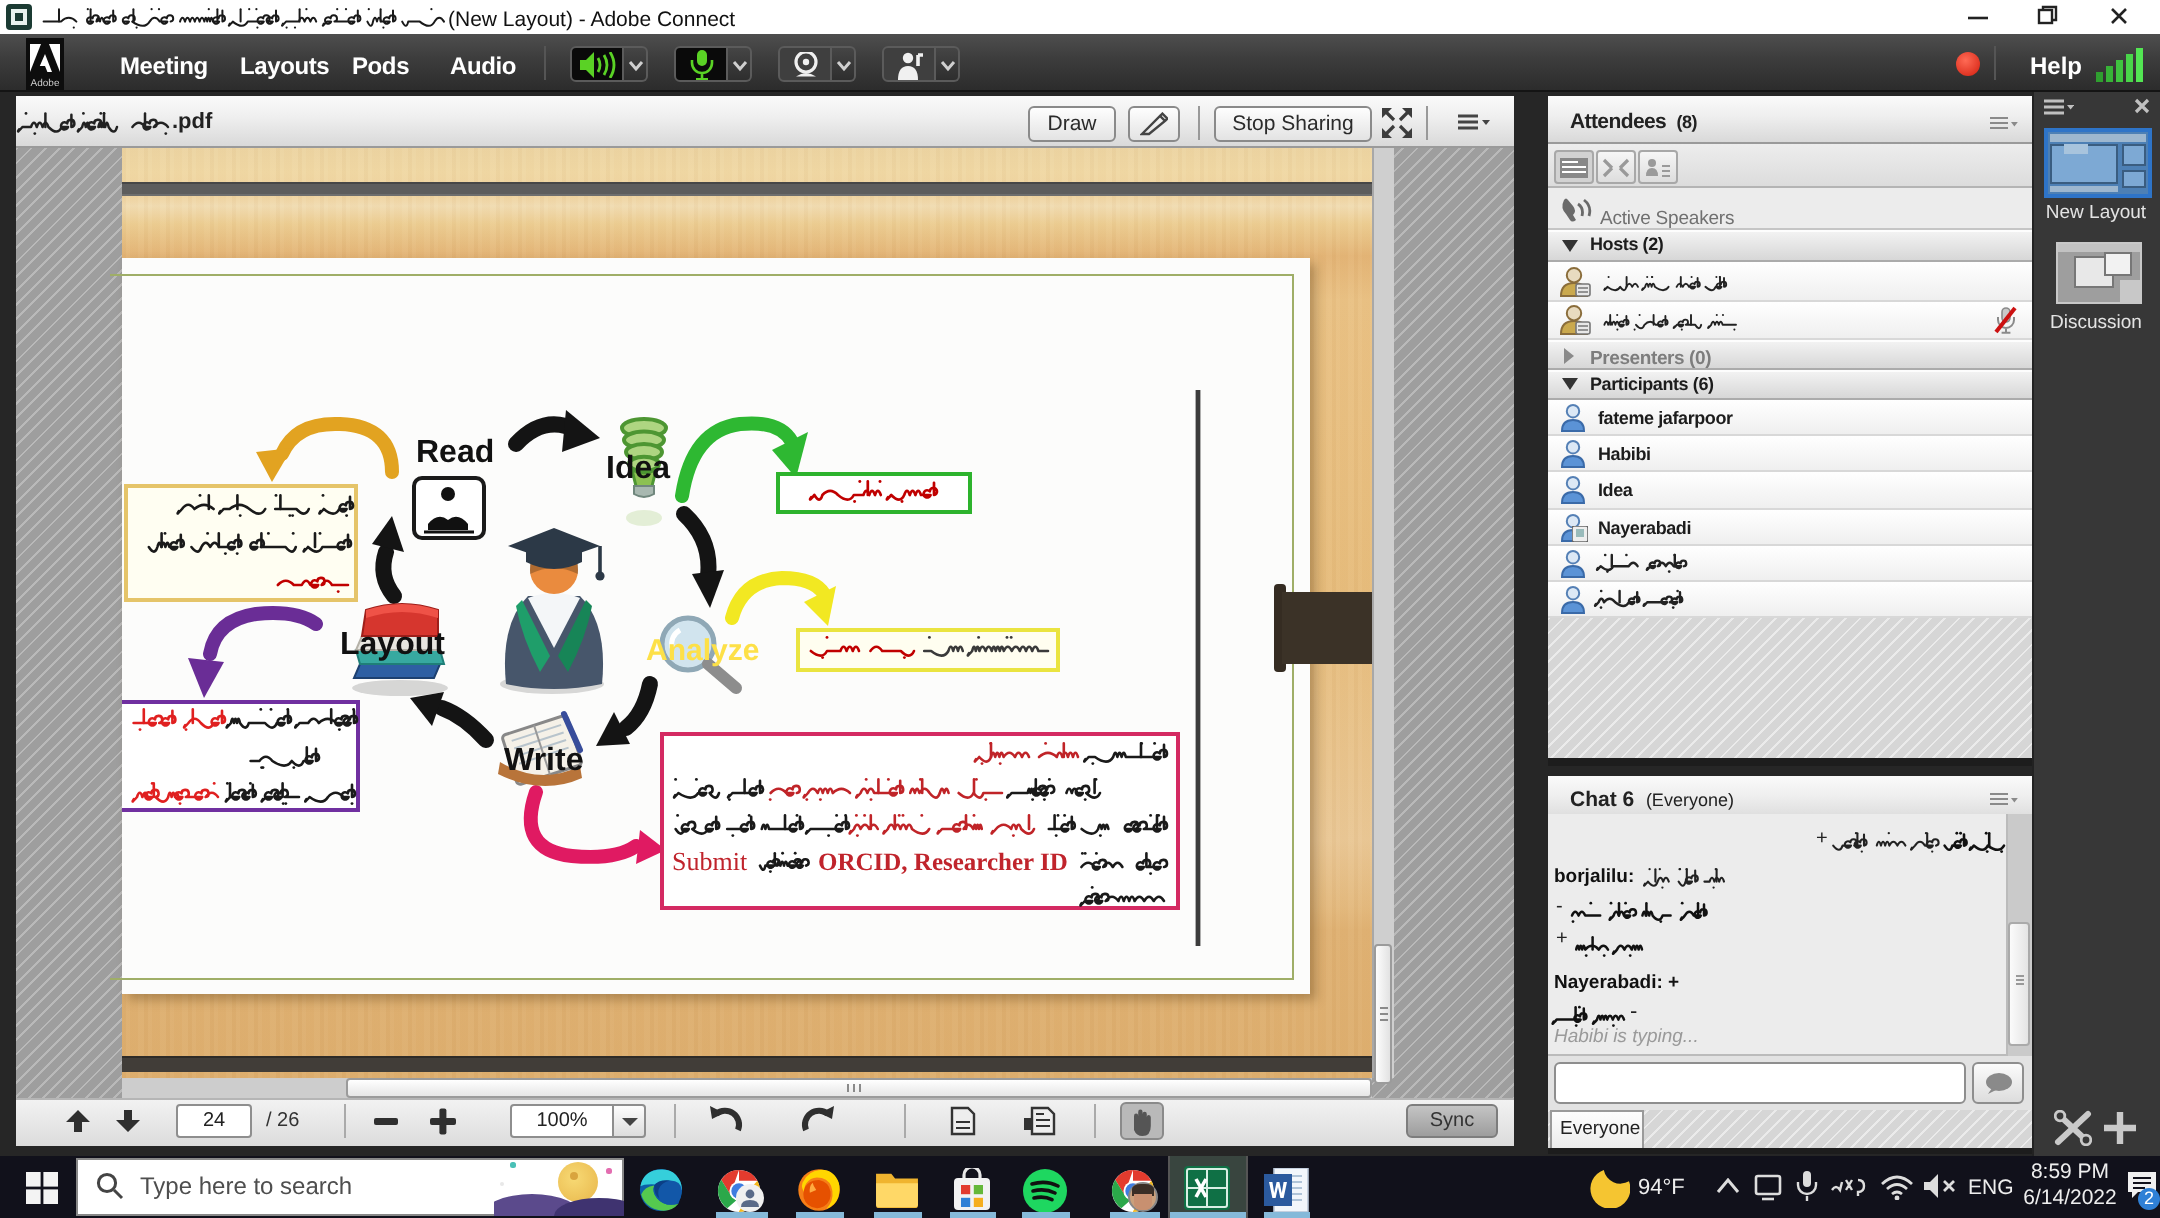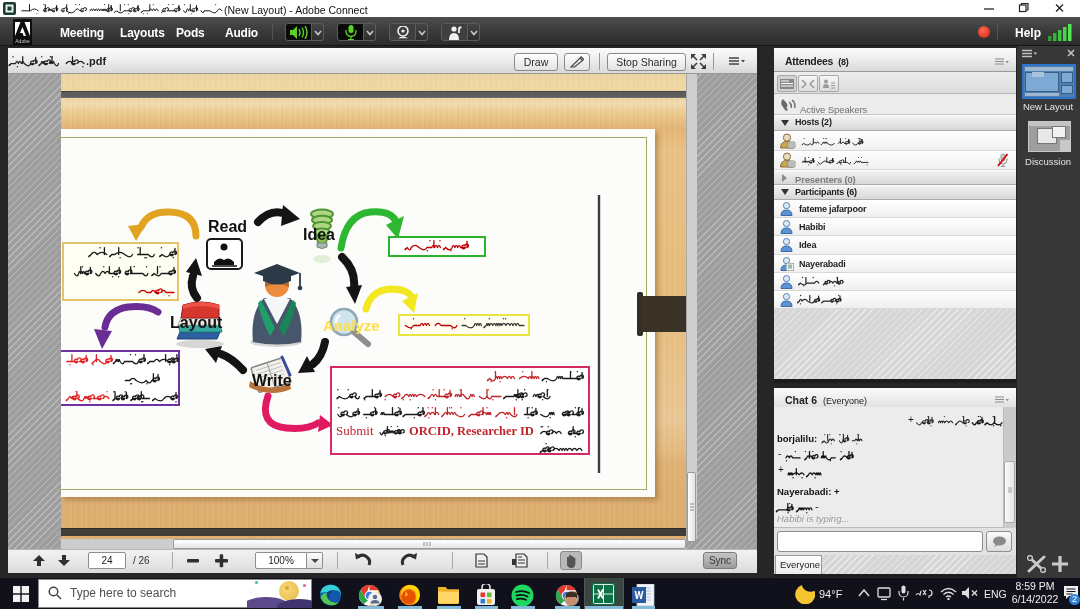--- a/index.html
+++ b/index.html
@@ -205,21 +205,21 @@
     <path d="M41,1 h8 l3,3 v10 h-11 Z" fill="#eee" stroke="#333" stroke-width="1.2"></path>
     <path d="M43,4 h4 M43,7 h7 M43,10 h7" stroke="#333" stroke-width="1"></path>
     <rect x="37" y="6" width="4" height="6" fill="#333"></rect>
   </svg>
 <div class="abs" style="left:452px;top:552px;width:1px;height:17px;background:#aaa"></div>
 <div class="abs" style="left:547px;top:552px;width:1px;height:17px;background:#aaa"></div>
 <div class="abs" style="left:560px;top:551px;width:22px;height:19px;background:#b9b9b9;border:1px solid #8a8a8a;border-radius:3px"></div>
 <svg class="abs" style="left:565px;top:554px" width="13" height="14" viewBox="0 0 13 14">
     <path d="M2,8 V4 q0,-1.2 1.1,-1.2 q1,0 1,1.2 V2 q0,-1.2 1.1,-1.2 q1.1,0 1.1,1.2 v1 q0,-1.1 1,-1.1 q1.1,0 1.1,1.1 v1.5 q0,-1 1,-1 q1,0 1,1.3 V9 q0,5 -4.2,5 q-3,0 -4.2,-3 Z" fill="#555"></path>
   </svg>
-<div class="abs" style="left:703px;top:552px;width:34px;height:17px;background:linear-gradient(180deg,#c4c4c4,#9d9d9d);border:1px solid #7d7d7d;border-radius:3px;font-size:10px;color:#333;text-align:center;line-height:15px">Sync</div>
+<div class="abs" style="left:703px;top:552px;width:46px;height:17px;background:linear-gradient(180deg,#c4c4c4,#9d9d9d);border:1px solid #7d7d7d;border-radius:3px;font-size:10px;color:#333;text-align:center;line-height:15px">Sync</div>
 <svg class="abs" style="left:61px;top:129px" width="594" height="368" viewBox="61 129 594 368">
     <defs>
       <marker id="mb" markerWidth="5" markerHeight="5" refX="2.4" refY="2" orient="auto">
         <path d="M0,0 L5,2 L0,4 Z" fill="#141414"></path>
       </marker>
     </defs>
     <path d="M599,195 V473" stroke="#3c3c3c" stroke-width="2.4"></path>
     <path d="M196,236 Q196,213 170,212 Q148,211 141,227" fill="none" stroke="#e2a321" stroke-width="7" stroke-linecap="round"></path>
     <path d="M146,224 L136,241 L128,226 Z" fill="#e2a321"></path>
     <path d="M258,222 Q272,207 288,215" fill="none" stroke="#141414" stroke-width="8" stroke-linecap="round"></path>

